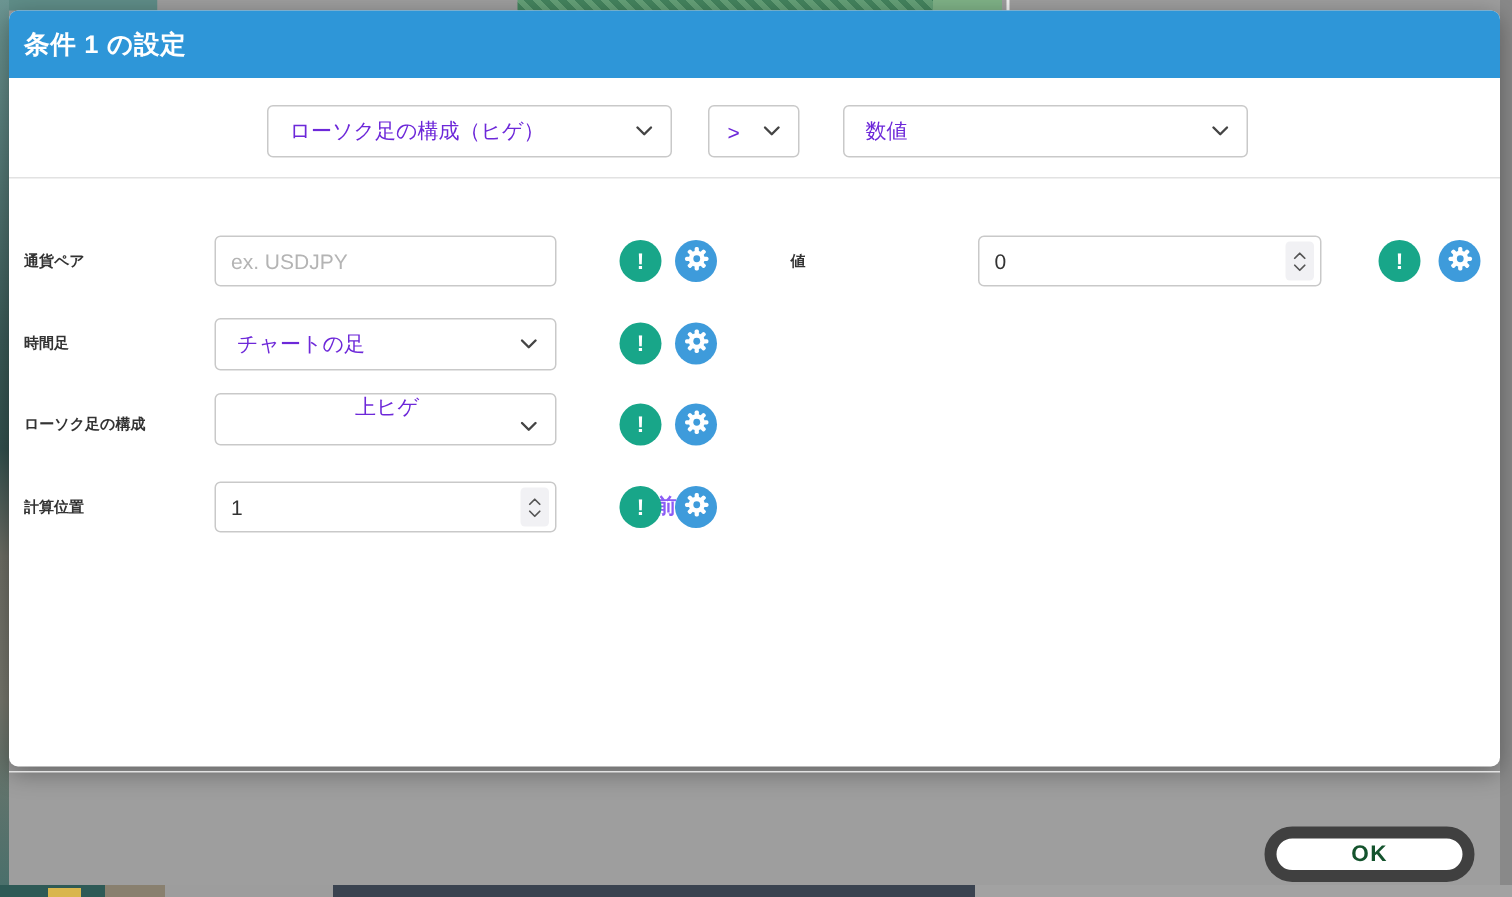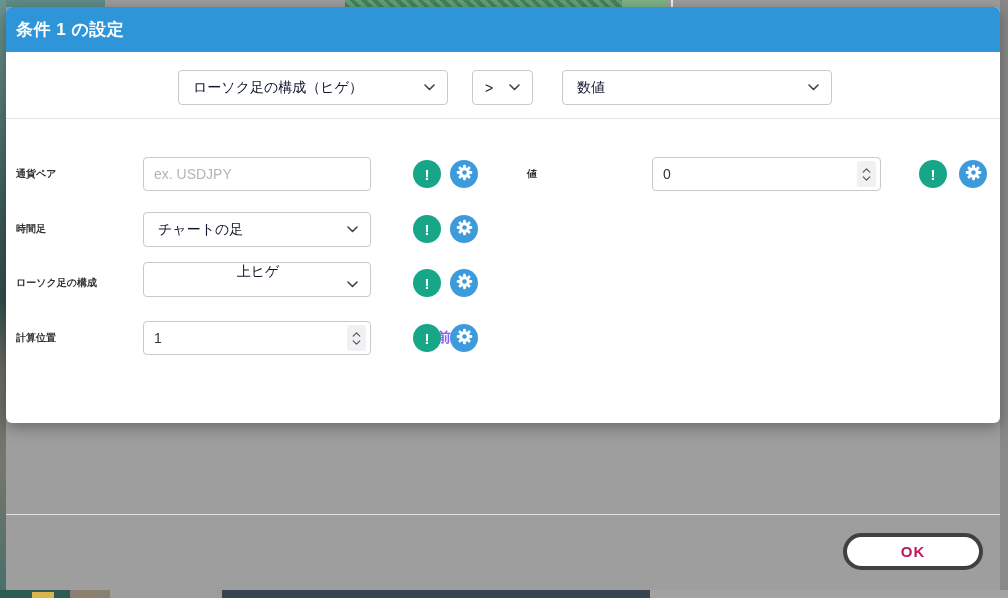--- a/index.html
+++ b/index.html
@@ -22,42 +22,42 @@
   .bg-top-tick { left:671px; top:0; width:2px; height:7px; background:#f2f2f2; }
   .bg-bot-1  { left:0; top:590px; width:70px; height:8px; background:#2e5a56; }
   .bg-bot-m  { left:32px; top:592px; width:22px; height:6px; background:#d9b64d; }
   .bg-bot-2  { left:70px; top:590px; width:40px; height:8px; background:#89806f; }
   .bg-bot-3  { left:110px; top:590px; width:112px; height:8px; background:#9d9d9d; }
   .bg-bot-4  { left:222px; top:590px; width:428px; height:8px; background:#3a4350; }
   .bg-bot-5  { left:650px; top:590px; width:358px; height:8px; background:#a2a2a2; }
 
   
   .modal {
-    position:absolute; left:6px; top:7px; width:994px; height:416px;
+    position:absolute; left:6px; top:7px; width:994px; height:504px;
     background:#ffffff; border-radius:6px;
     box-shadow:0 4px 16px rgba(0,0,0,0.35);
   }
   .modal-header {
     position:absolute; left:0; top:0; width:100%; height:45px;
     background:#2e96d8; border-radius:6px 6px 0 0;
   }
   .modal-title {
     position:absolute; left:10px; top:0; height:45px; line-height:45px;
     color:#ffffff; font-size:17px; font-weight:bold; letter-spacing:0.5px;
   }
   .divider { position:absolute; left:0; width:100%; height:1px; background:#e2e2e2; }
   .divider-top { top:111px; }
   .divider-bottom { top:507px; }
 
   
   .sel {
     position:absolute; height:35px; box-sizing:border-box;
     border:1px solid #c9c9c9; border-radius:4px; background:#fff;
     display:flex; align-items:center; padding:0 12px 0 14px;
-    font-size:14px; color:#0f172a; cursor:pointer;
+    font-size:14px; color:#6d28d9; cursor:pointer;
   }
   .sel .chev { margin-left:auto; display:flex; }
 
   
   .field-label {
     position:absolute; height:34px; display:flex; align-items:center;
     font-size:10px; font-weight:bold; color:#333;
   }
   .txt-input {
     position:absolute; height:34px; box-sizing:border-box;
@@ -87,23 +87,23 @@
     cursor:pointer;
   }
   .icon-btn.green { background:#18a689; }
   .icon-btn.green span { color:#fff; font-weight:bold; font-size:15px; line-height:1; }
   .icon-btn.blue { background:#3e9bdb; }
   .suffix-label {
     position:absolute; height:34px; display:flex; align-items:center;
     font-size:14px; font-weight:bold; color:#8b5cf6;margin-left:45px;
   }
   .ok-btn {
-    position:absolute; left:837px; top:526px; width:140px; height:37px;
-    background:#fff; border:4px solid #404040; border-radius:19px;
-    color:#be185d; font-size:15px; font-weight:bold; cursor:pointer;
+    position:absolute; left:837px; top:544px; width:140px; height:37px;
+    background:#fff; border:8px solid #404040; border-radius:19px;
+    color:#14532d; font-size:15px; font-weight:bold; cursor:pointer;
     font-family:"Liberation Sans","DejaVu Sans",sans-serif; letter-spacing:1px;
   }
 
   
   #sel-left     { left:172px; top:63px; width:270px; }
   #sel-operator { left:466px; top:63px; width:61px; padding-left:12px; }
   #sel-right    { left:556px; top:63px; width:270px; }
 
   #lbl-currency { left:10px; top:150px; }
   #inp-currency { left:137px; top:150px; width:228px; }

